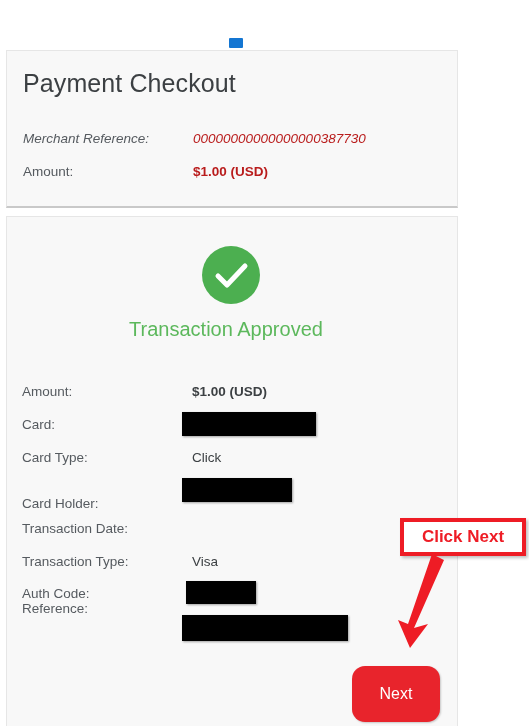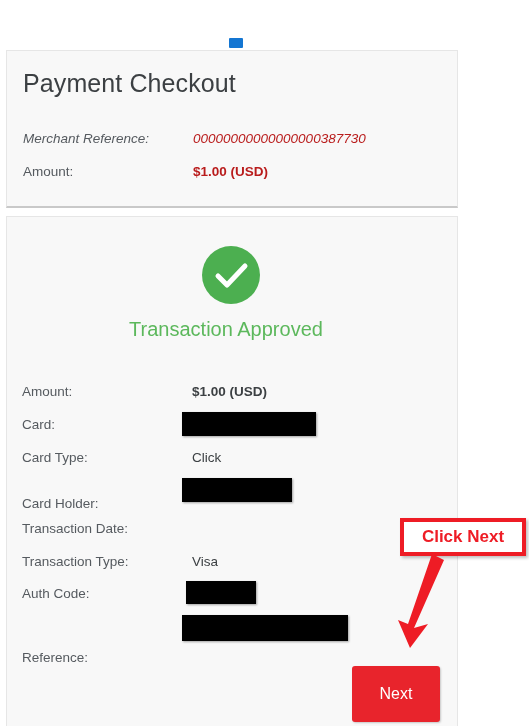--- a/index.html
+++ b/index.html
@@ -148,37 +148,37 @@
     box-shadow: 1px 1px 2px rgba(0,0,0,0.35);
   }
 
   #det-amount      { top: 338px; }
   #det-card        { top: 371px; }
   #det-cardtype    { top: 404px; text-align: center; }
   #det-cardholder  { top: 450px; text-align: center; }
   #det-txndate     { top: 475px; text-align: center; }
   #det-txntype     { top: 508px; }
   #det-authcode    { top: 540px; text-align: center; }
-  #det-reference   { top: 604px; }
+  #det-reference   { top: 555px; }
 
   #redact-card       { left: 182px; top: 368px; width: 134px; height: 24px; }
   #redact-cardholder { left: 182px; top: 434px; width: 110px; height: 24px; }
   #redact-authcode   { left: 186px; top: 537px; width: 70px; height: 23px; }
   #redact-reference  { left: 182px; top: 571px; width: 166px; height: 26px; }
 
   
   #next-button {
     position: absolute;
     left: 352px;
     top: 622px;
     width: 88px;
     height: 56px;
     background: #e8242c;
     border: none;
-    border-radius: 3px;
+    border-radius: 13px;
     color: #ffffff;
     font-family: "Liberation Sans", sans-serif;
     font-size: 16px;
     cursor: pointer;
     box-shadow: 1px 1px 2px rgba(0,0,0,0.2);
   }
 
   
   #annotation {
     position: absolute;

